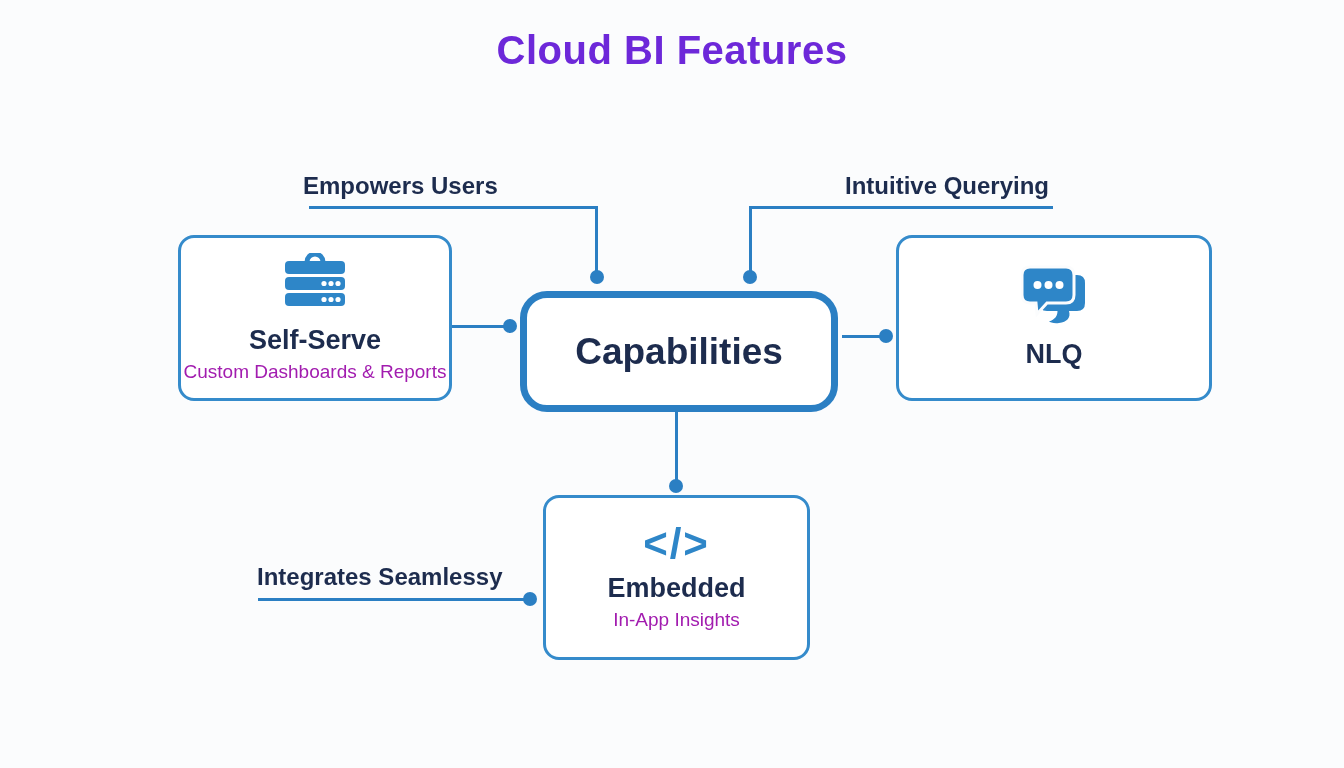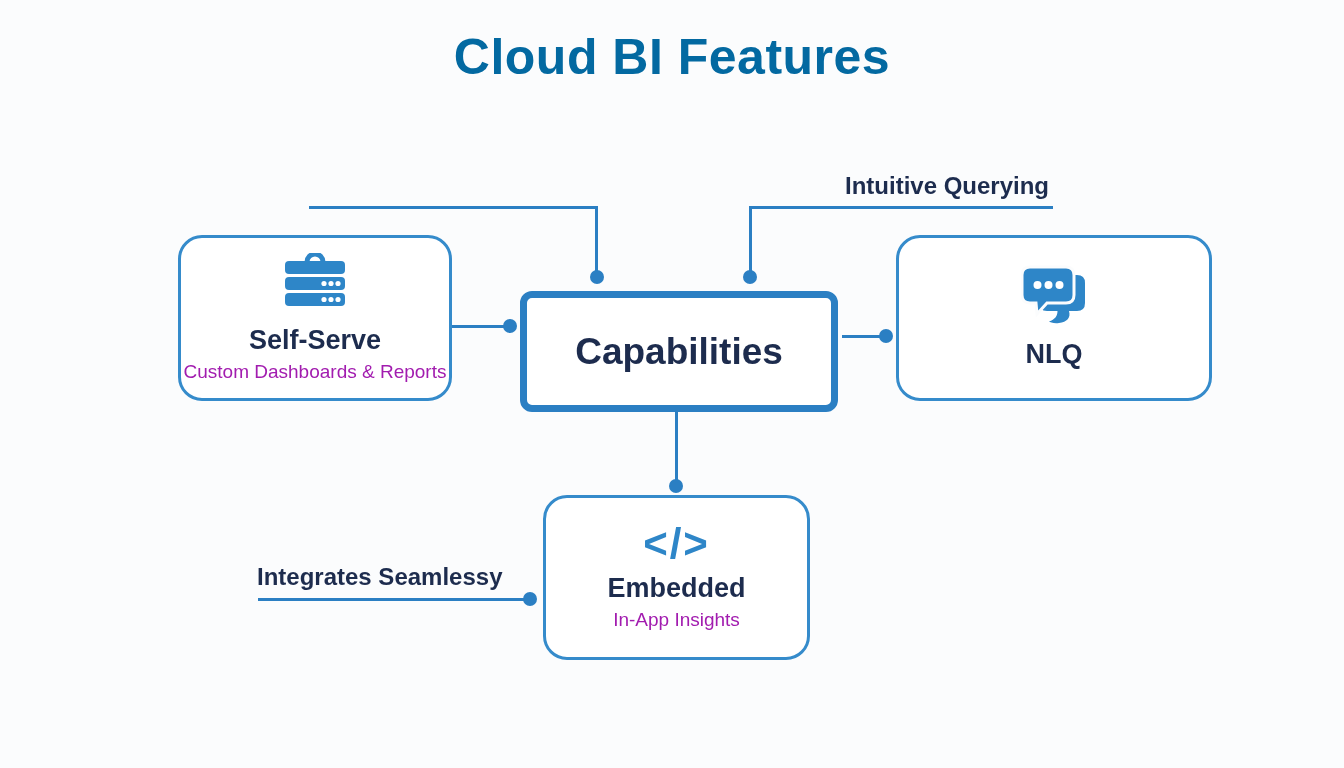--- a/index.html
+++ b/index.html
@@ -4,59 +4,60 @@
 <style>
   * { margin:0; padding:0; box-sizing:border-box; }
   html,body { background:#ffffff; }
   .canvas {
     position:relative; width:1344px; height:768px;
     background:#fbfcfd; overflow:hidden;
     font-family:"Liberation Sans", sans-serif;
   }
   .diagram-title {
     position:absolute; top:28px; left:0; width:100%;
-    text-align:center; font-size:50px; font-weight:bold;
-    color:#0369a1; letter-spacing:0.5px;
+    text-align:center; font-size:40px; font-weight:bold;
+    color:#6d28d9; letter-spacing:0.5px;
   }
   .annotation {
     position:absolute; font-size:24px; font-weight:bold;
     color:#1d2c4e; white-space:nowrap;
   }
   .line { position:absolute; background:#2b7fc3; }
   .dot {
     position:absolute; width:14px; height:14px;
     border-radius:50%; background:#2b7fc3;
   }
   .node {
     position:absolute; background:#ffffff;
-    border:3px solid #358bcb; border-radius:24px;
+    border:3px solid #358bcb; border-radius:16px;
     display:flex; flex-direction:column; align-items:center;
     justify-content:center; text-align:center;
   }
   .node-title { font-size:27px; font-weight:bold; color:#1d2c4e; line-height:1.15; }
   .node-sub { font-size:19px; color:#a21caf; margin-top:5px; line-height:1.2; }
   .node-icon { margin-bottom:10px; }
   .center-node {
     position:absolute; left:520px; top:291px; width:318px; height:121px;
-    background:#ffffff; border:7px solid #2b7fc3; border-radius:12px;
+    background:#ffffff; border:7px solid #2b7fc3; border-radius:27px;
     display:flex; align-items:center; justify-content:center;
   }
   .center-label { font-size:37px; font-weight:bold; color:#1d2c4e; }
   .code-glyph {
     font-size:42px; font-weight:bold; color:#2e86c8;
     letter-spacing:2px; line-height:1; margin-bottom:8px;
   }
 </style>
 </head>
 <body>
 
 <div class="canvas">
 
   <div class="diagram-title">Cloud BI Features</div>
 
+  <div class="annotation" style="left:303px; top:172px;">Empowers Users</div>
   <div class="annotation" style="left:845px; top:172px;">Intuitive Querying</div>
   <div class="annotation" style="left:257px; top:563px;">Integrates Seamlessy</div>
 
   <div class="line" style="left:309px; top:206px; width:289px; height:3px;"></div>
   <div class="line" style="left:595px; top:206px; width:3px; height:66px;"></div>
   <div class="dot" style="left:590px; top:270px;"></div>
 
   <div class="line" style="left:749px; top:206px; width:304px; height:3px;"></div>
   <div class="line" style="left:749px; top:206px; width:3px; height:66px;"></div>
   <div class="dot" style="left:743px; top:270px;"></div>

